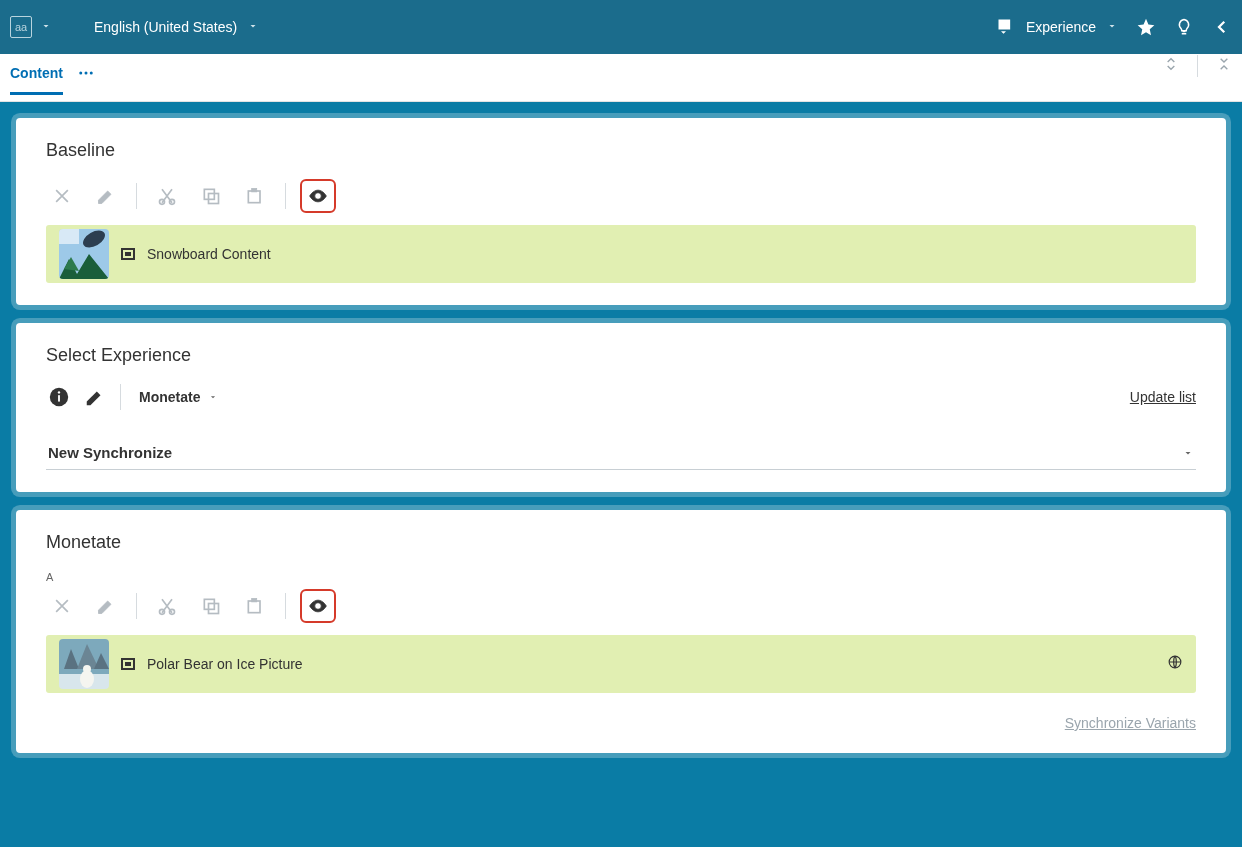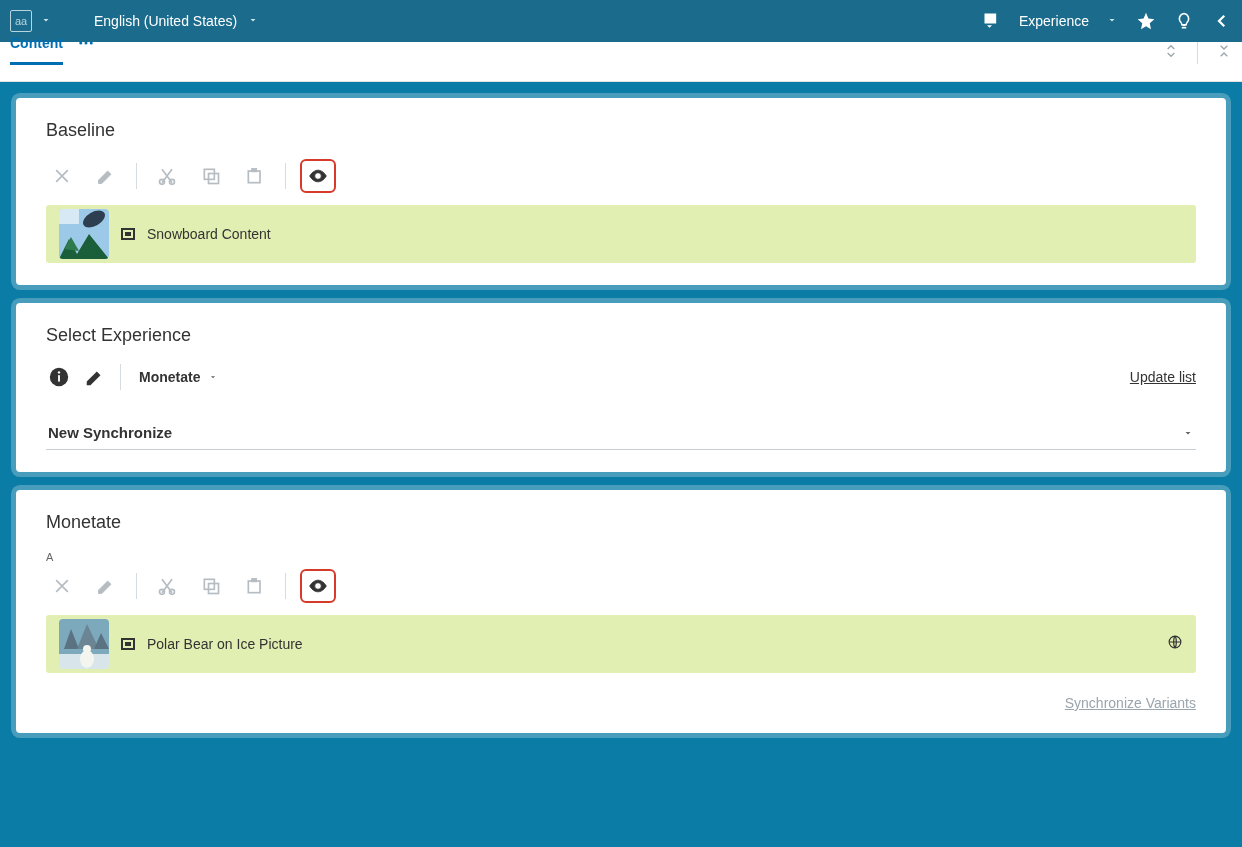--- a/index.html
+++ b/index.html
@@ -4,21 +4,21 @@
 <style>
   * { box-sizing: border-box; margin: 0; padding: 0; }
   body {
     font-family: -apple-system, BlinkMacSystemFont, "Segoe UI", Arial, sans-serif;
     background: #0a7ca5;
     width: 1242px;
     height: 847px;
     overflow: hidden;
   }
   .topbar {
-    height: 42px;
+    height: 54px;
     background: #1b6c8c;
     display: flex;
     align-items: center;
     padding: 0 10px;
     color: #fff;
     gap: 8px;
   }
   .topbar-left {
     display: flex;
     align-items: center;
@@ -47,40 +47,40 @@
   }
   .topbar-spacer { flex: 1; }
   .topbar-right {
     display: flex;
     align-items: center;
     gap: 18px;
   }
   .exp-label {
     display: flex;
     align-items: center;
-    gap: 17px;
+    gap: 10px;
     font-size: 14px;
     cursor: pointer;
   }
   .topbar-icon {
     width: 20px;
     height: 20px;
     display:flex;
     align-items:center;
     justify-content:center;
     cursor:pointer;
   }
   .topbar-icon svg { fill: #fff; }
 
   .tabbar {
-    height: 40px;
+    height: 48px;
     background: #fff;
     display: flex;
-    align-items: flex-end;
-    padding: 16px 10px;
+    align-items: flex-start;
+    padding: 0 10px;
     justify-content: space-between;
     border-bottom: 1px solid #e3e3e3;
   }
   .tabbar-left {
     display:flex;
     align-items:center;
     gap: 14px;
   }
   .tab {
     color: #006eb3;

